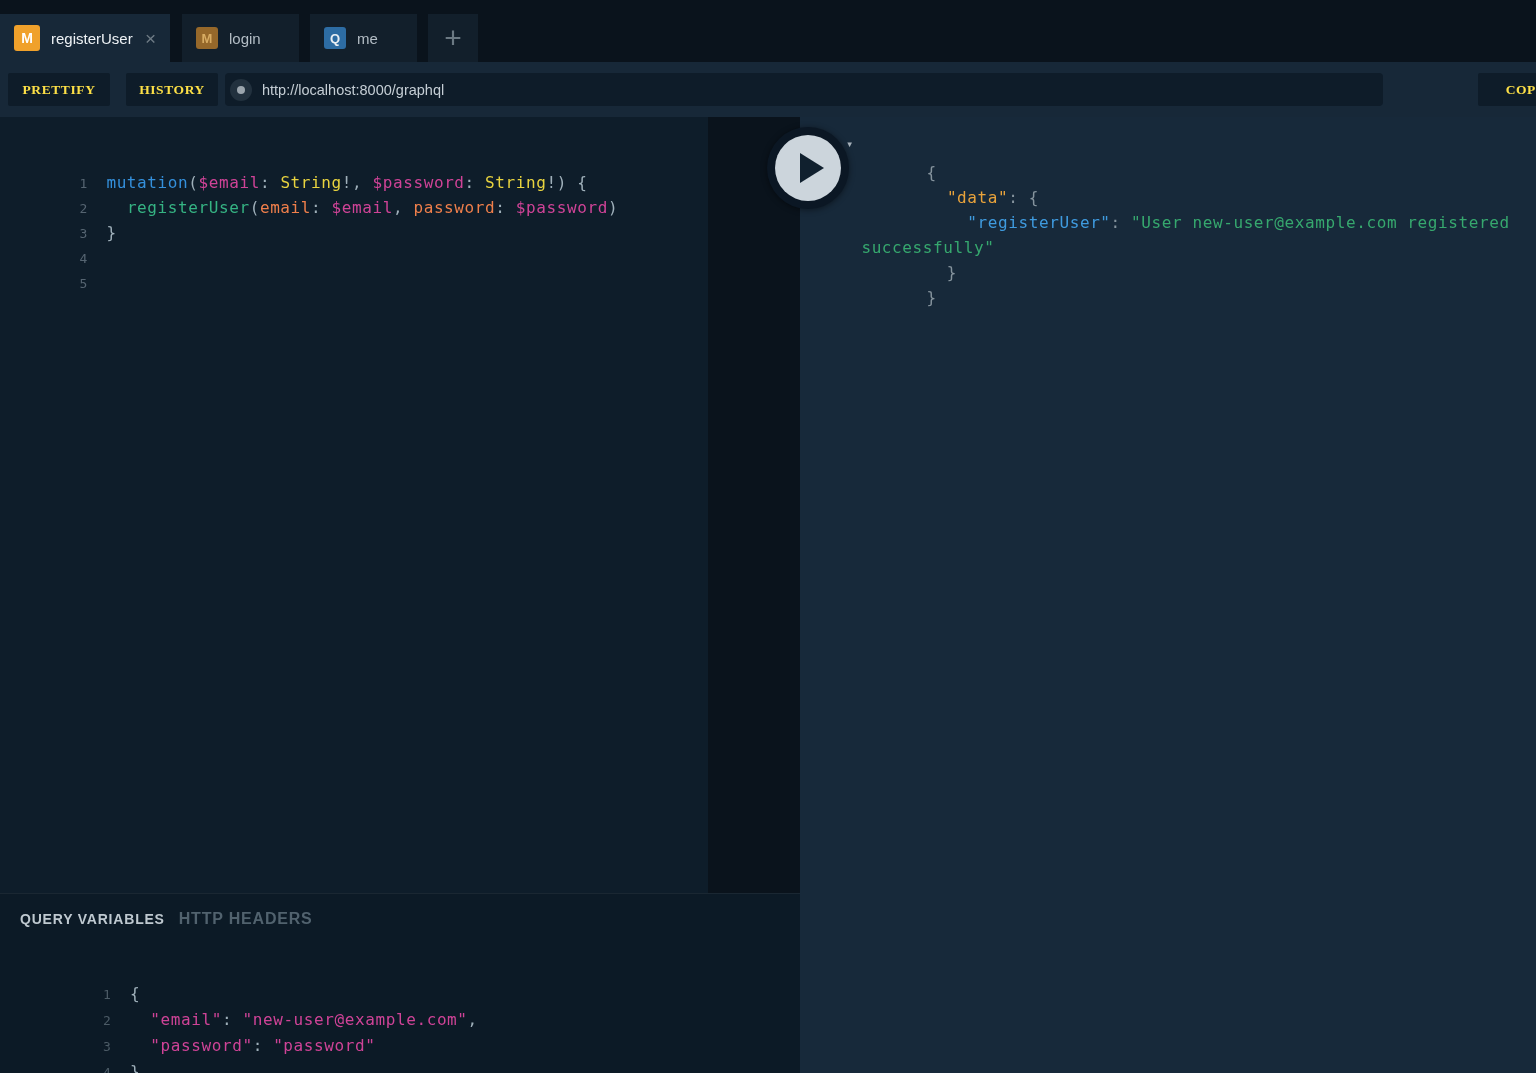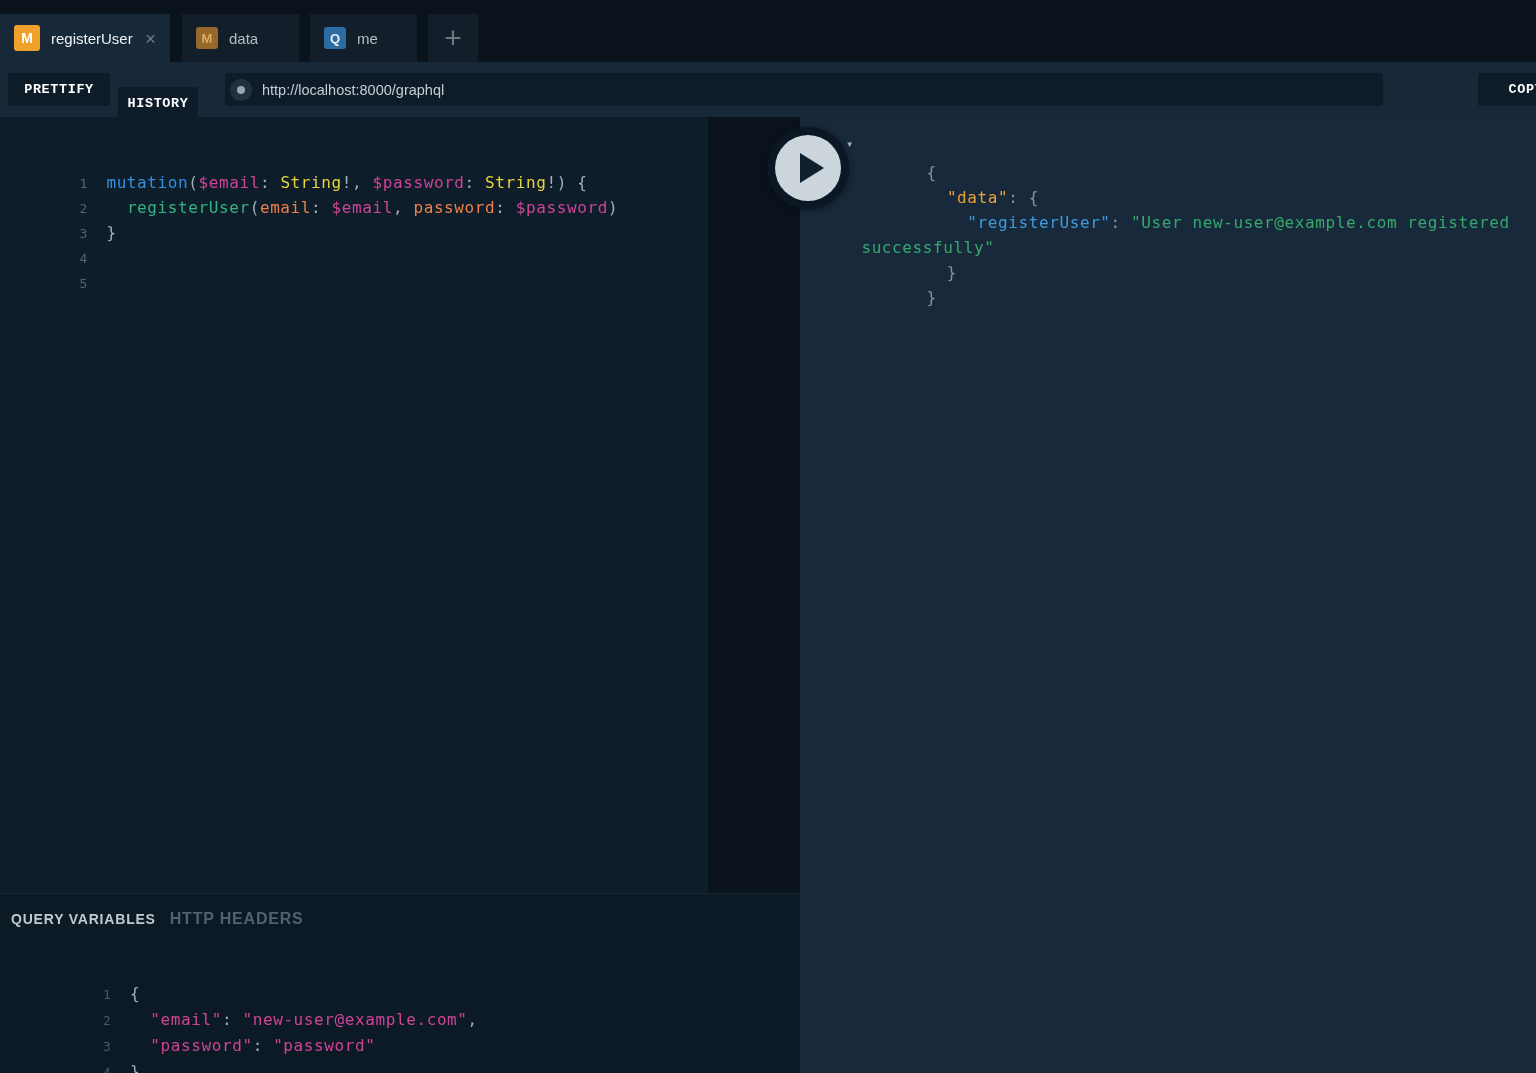--- a/index.html
+++ b/index.html
@@ -26,41 +26,41 @@
   .badge-m-dim { background:#96682a; color:#d8ac63; }
   .badge-q { background:#2d6ca3; color:#e8eef3; }
   .tab-label { margin-left:11px; font-size:15px; white-space:nowrap; overflow:hidden; }
   .tab.active .tab-label { color:#eef2f5; }
   .tab.inactive .tab-label { color:#b3bdc5; }
   .tab-close { margin-left:auto; color:#6e7b85; font-size:19px; line-height:1; cursor:pointer; }
 
   
   .toolbar { position:absolute; left:0; top:62px; width:1536px; height:55px; background:#172838; }
   .tb-btn { position:absolute; top:11px; height:33px; background:#0e1c29; border:none;
-            border-radius:2px; color:#ffffff; font-family:Liberation Mono, monospace;
+            border-radius:2px; color:#fde047; font-family:Liberation Serif, serif;
             font-size:13.5px; font-weight:bold; letter-spacing:0.6px; cursor:pointer; }
   .btn-prettify { left:8px; width:102px; }
-  .btn-history { left:118px; width:80px;margin-top:14px; }
+  .btn-history { left:126px; width:92px; }
   .btn-copy { left:1478px; width:96px; }
   .urlwrap { position:absolute; left:225px; top:11px; width:1158px; height:33px;
              background:#0e1c29; border-radius:4px; display:flex; align-items:center; }
   .url-dot-badge { width:22px; height:22px; border-radius:50%; background:#22313e; margin-left:5px;
                    display:flex; align-items:center; justify-content:center; flex:0 0 auto; }
   .url-dot { width:8px; height:8px; border-radius:50%; background:#9ba5ad; }
   .url-input { flex:1; background:transparent; border:none; outline:none; color:#c5ced5;
                font-size:14.5px; margin-left:10px; font-family:"Liberation Sans", sans-serif; }
 
   
   .editor { position:absolute; left:0; top:117px; width:708px; height:776px; background:#0e1d2a;
             padding-top:28px; }
   .result { position:absolute; left:800px; top:117px; width:736px; height:956px; background:#17293a;
             padding:18px 0 0 65px; }
   .vars { position:absolute; left:0; top:893px; width:800px; height:180px; background:#0c1a26;
           border-top:1px solid rgba(255,255,255,0.06); }
-  .vars-header { padding:16px 0 0 11px; display:flex; align-items:baseline; }
+  .vars-header { padding:16px 0 0 20px; display:flex; align-items:baseline; }
   .vars-tab-active { color:#bfc9d0; font-size:14px; font-weight:bold; letter-spacing:0.8px; cursor:pointer; }
   .vars-tab-inactive { color:#51626e; font-size:16px; font-weight:bold; letter-spacing:0.8px;
                        margin-left:14px; cursor:pointer; }
   .vars-code { margin-top:27px; }
 
   
   .code { font-family:"DejaVu Sans Mono", monospace; font-size:16px; letter-spacing:0.6px; }
   .cl { height:25px; line-height:25px; white-space:pre; }
   .vars .cl { height:26px; line-height:26px; }
   .num { display:inline-block; width:26px; margin-right:19px; text-align:right;
@@ -94,21 +94,21 @@
 <div class="app">
 
   <div class="tabbar">
     <div class="tab active tab-w1">
       <span class="badge badge-lg badge-m-active">M</span>
       <span class="tab-label">registerUser</span>
       <span class="tab-close">×</span>
     </div>
     <div class="tab inactive tab-w2">
       <span class="badge badge-sm badge-m-dim">M</span>
-      <span class="tab-label">data</span>
+      <span class="tab-label">login</span>
     </div>
     <div class="tab inactive tab-w3">
       <span class="badge badge-sm badge-q">Q</span>
       <span class="tab-label">me</span>
     </div>
     <div class="tab-plus">
       <span>+</span>
     </div>
   </div>
 

